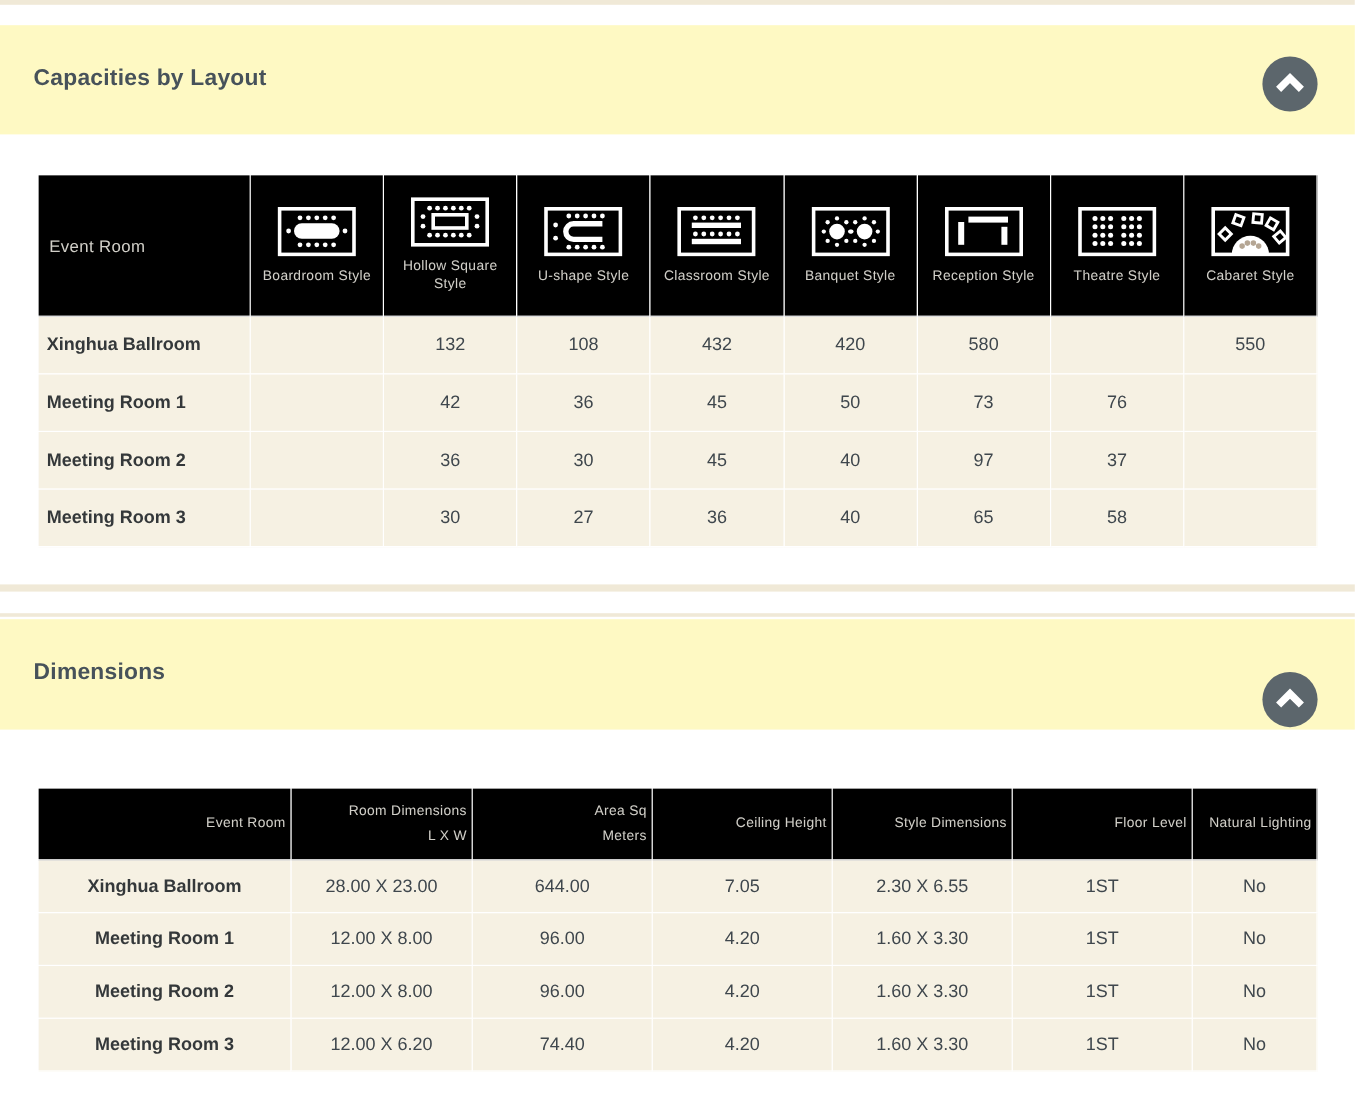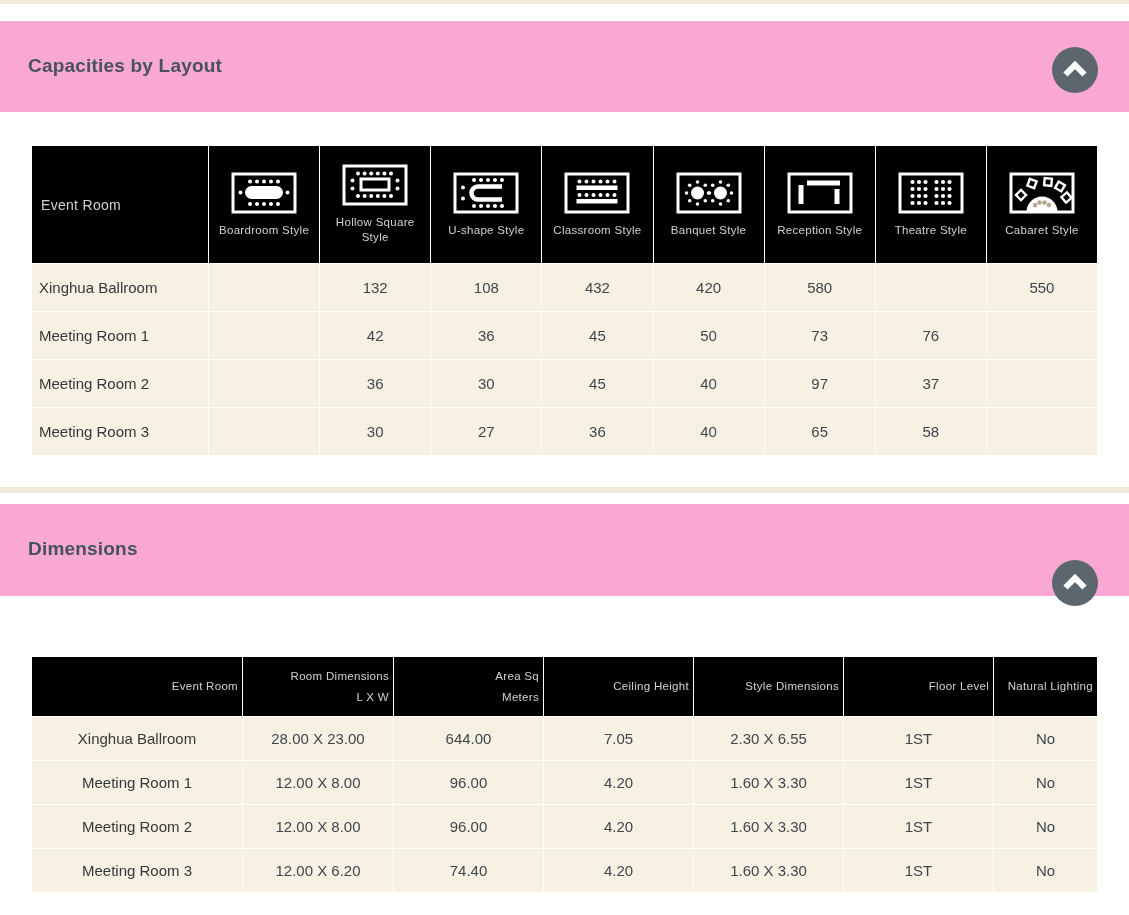--- a/index.html
+++ b/index.html
@@ -6,23 +6,23 @@
   html,body { margin:0; padding:0; }
   body {
     width:1129px; height:915px; position:relative; overflow:hidden;
     background:#ffffff;
     font-family:"Liberation Sans", sans-serif;
   }
   .top-strip { position:absolute; left:0; top:0; width:100%; height:4px; background:#f0e9d7; }
   .sep-strip-a { position:absolute; left:0; top:487px; width:100%; height:6px; background:#f0e9d7; }
   .sep-strip-b { position:absolute; left:0; top:511px; width:100%; height:3px; background:#f0e9d7; }
 
-  .band { position:absolute; left:0; width:100%; background:#f9a8d4; }
+  .band { position:absolute; left:0; width:100%; background:#fef9c3; }
   .band-1 { top:21px; height:91px; }
-  .band-2 { top:504px; height:92px; }
+  .band-2 { top:516px; height:92px; }
   .band h2 {
     margin:0; position:absolute; left:28px; top:50%; transform:translateY(-56%);
     font-size:19px; font-weight:bold; color:#47525a; letter-spacing:.2px;
   }
   .chev-btn {
     position:absolute; left:1052px; width:46px; height:46px; padding:0;
     border:none; border-radius:50%; background:#5c666c; cursor:pointer;
     display:flex; align-items:center; justify-content:center;
   }
   .chev-1 { top:47px; }
@@ -43,21 +43,21 @@
   .icon-head-inner { display:flex; flex-direction:column; align-items:center; justify-content:center; gap:9px; height:100%; }
   .hlabel { padding:0 5px; line-height:1.3; }
 
   td {
     background:#f6f1e3; text-align:center; vertical-align:middle;
     font-size:15px; color:#3f474d;
   }
   .tbl-capacities td { height:48px; }
   .tbl-dimensions td { height:44px; }
   .tbl-capacities td.room-cell { text-align:left; padding-left:7px; }
-  td.room-cell { font-weight:normal; color:#34383a; }
+  td.room-cell { font-weight:bold; color:#34383a; }
 
   .tbl-dimensions thead th { height:60px; white-space:pre-line; line-height:1.75; padding:0 4px;text-align:right; }
 </style>
 </head>
 <body>
 
 <div class="top-strip"></div>
 <div class="sep-strip-a"></div>
 <div class="sep-strip-b"></div>
 

